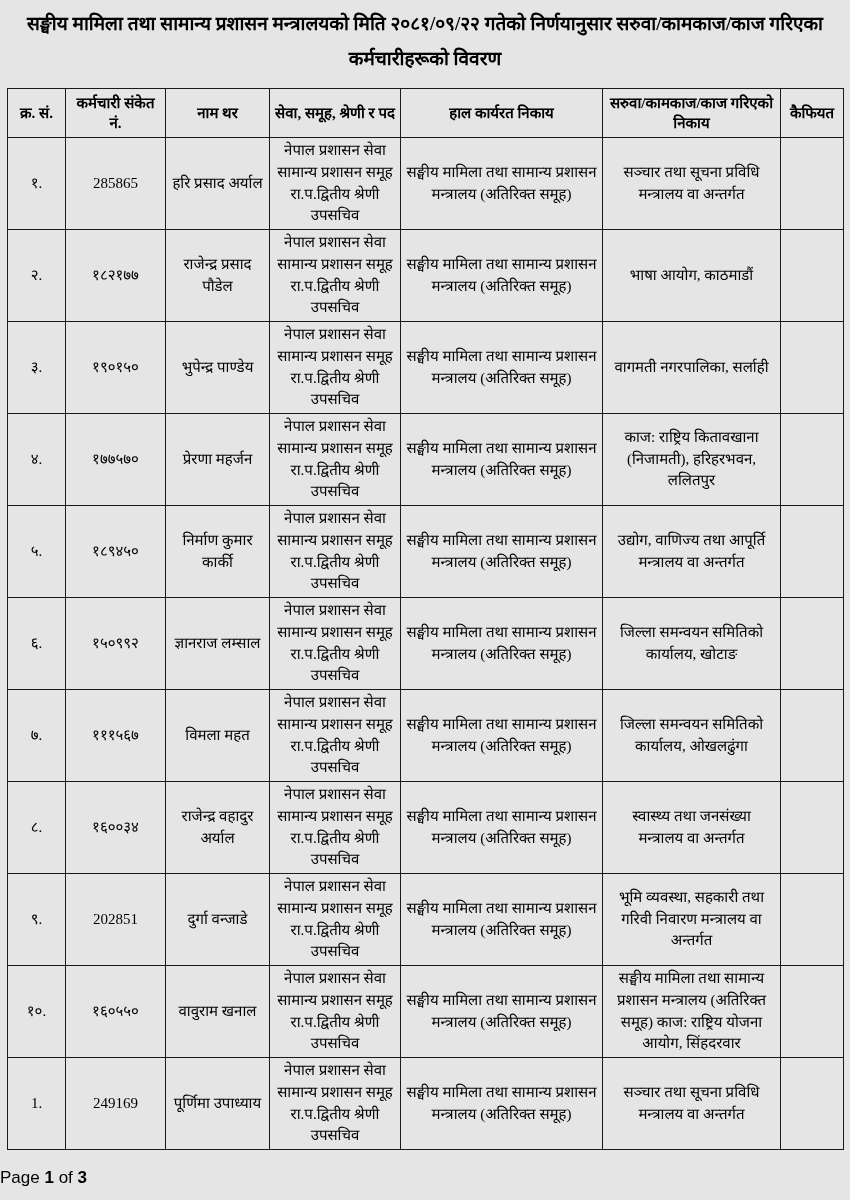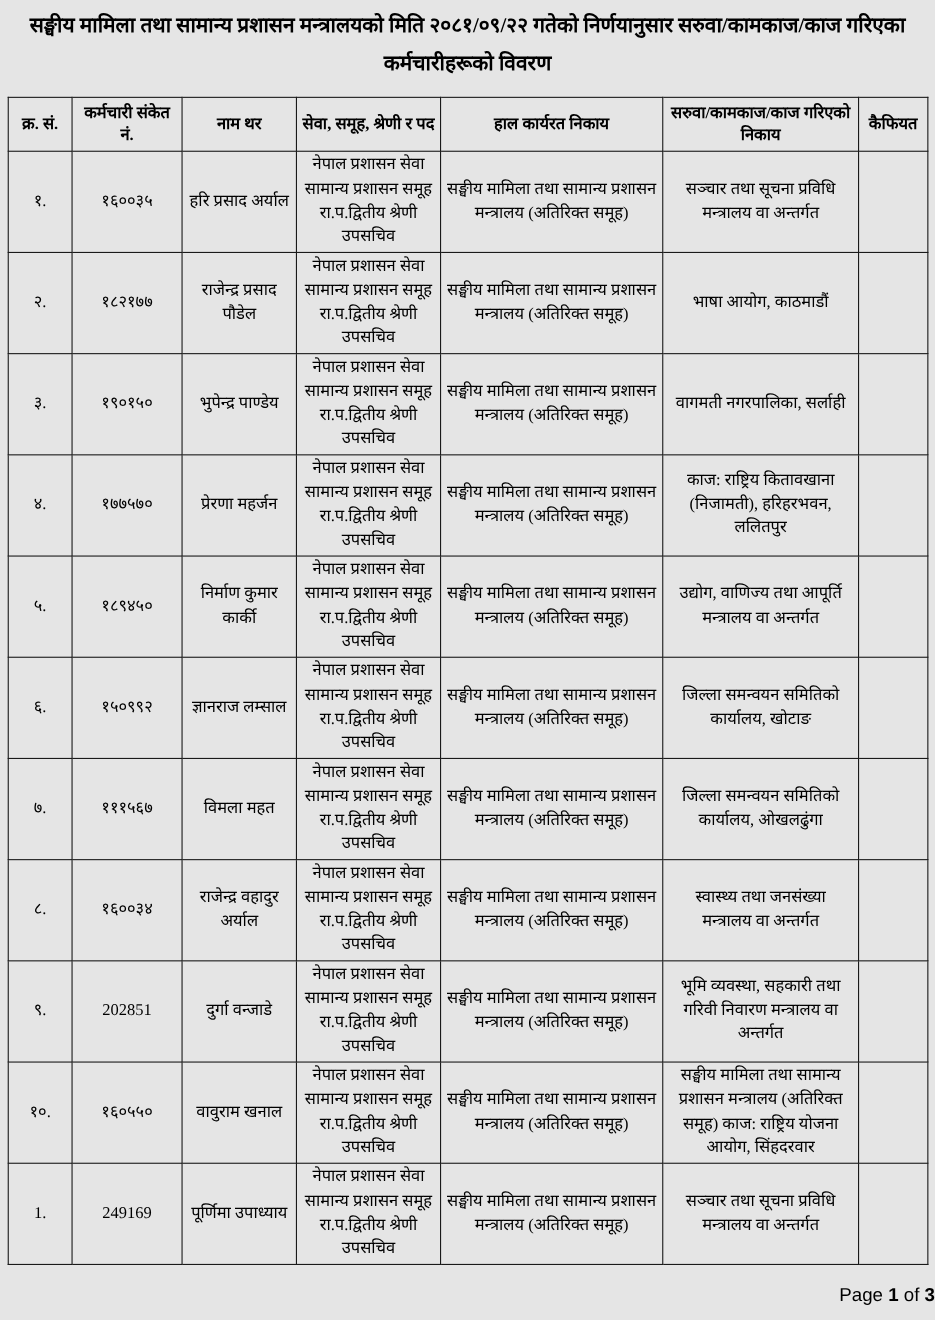--- a/index.html
+++ b/index.html
@@ -46,21 +46,21 @@
     line-height: 1.35;
   }
   .doc-table tbody tr { height: 87px; }
   .service-line { display: block; }
   .service-post { display: block; font-weight: normal; }
   .page-footer {
     position: absolute;
     top: 1168px;
     left: 0;
     width: 100%;
-    text-align: right;
+    text-align: left;
     font-family: "Liberation Sans", "DejaVu Sans", sans-serif;
     font-size: 17px;
   }
   .page-footer .num { font-weight: bold; }
 </style>
 </head>
 <body>
 
 <div class="page">
 
@@ -83,21 +83,21 @@
         <th>नाम थर</th>
         <th>सेवा, समूह, श्रेणी र पद</th>
         <th>हाल कार्यरत निकाय</th>
         <th>सरुवा/कामकाज/काज गरिएको निकाय</th>
         <th>कैफियत</th>
       </tr>
     </thead>
     <tbody id="table-body">
         <tr>
       <td>१.</td>
-      <td>१६००३५</td>
+      <td>285865</td>
       <td>हरि प्रसाद अर्याल</td>
       <td>
             <span class="service-line">नेपाल प्रशासन सेवा</span>
             <span class="service-line">सामान्य प्रशासन समूह</span>
             <span class="service-line">रा.प.द्वितीय श्रेणी</span>
             <span class="service-post">उपसचिव</span>
           </td>
       <td>सङ्घीय मामिला तथा सामान्य प्रशासन मन्त्रालय (अतिरिक्त समूह)</td>
       <td>सञ्चार तथा सूचना प्रविधि मन्त्रालय वा अन्तर्गत</td>
       <td></td>

